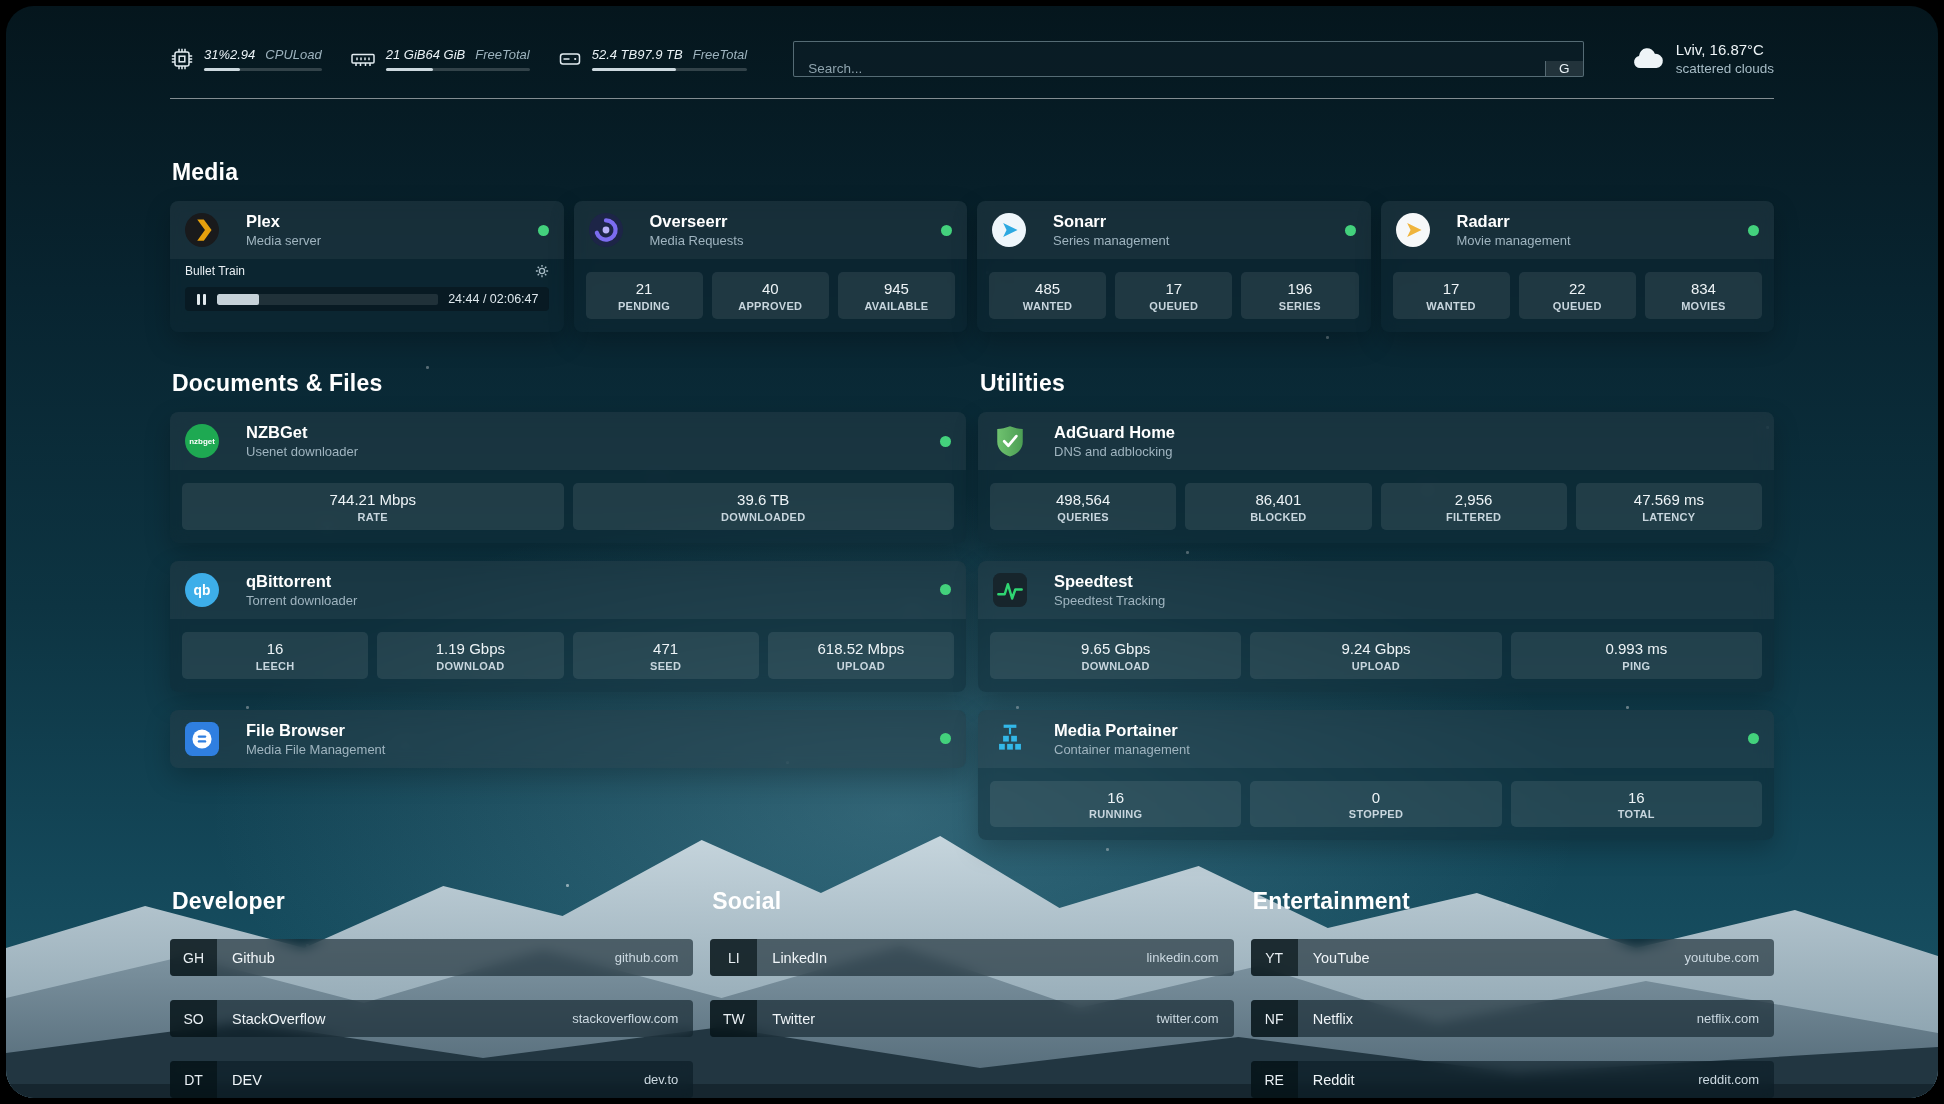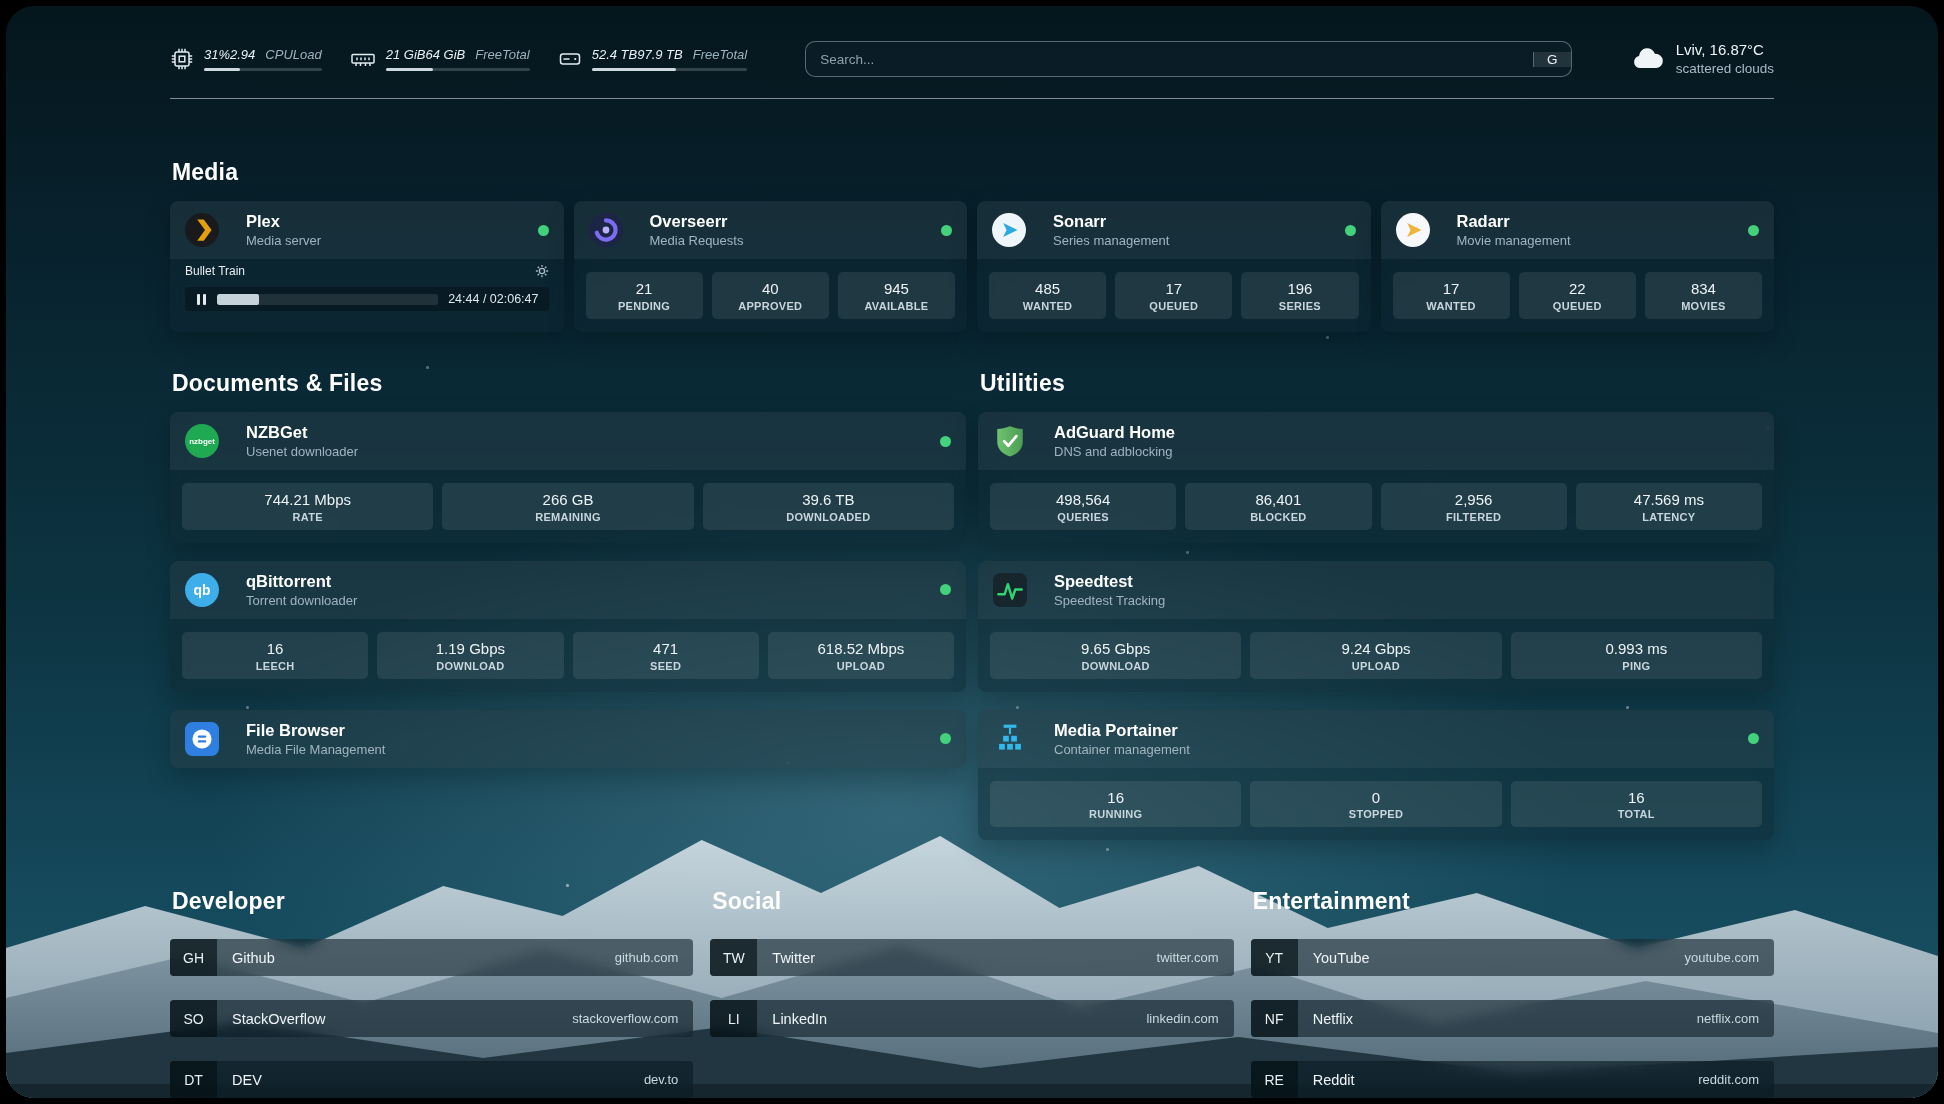--- a/index.html
+++ b/index.html
@@ -24,22 +24,22 @@
   .resources{display:flex;align-items:center;gap:28px;}
   .resource{display:flex;align-items:center;gap:10px;}
   .res-icon{color:#e2ebf0;display:flex;}
   .res-body{display:flex;flex-direction:column;}
   .res-cols{display:flex;gap:10px;}
   .res-col{display:flex;flex-direction:row;line-height:1.3;font-size:13px;font-style:italic;}
   .res-values{color:#eaf2f6;align-items:flex-end;text-align:right;}
   .res-labels{color:#9db3be;}
   .res-bar{margin-top:4px;height:3px;border-radius:2px;background:rgba(255,255,255,.18);}
   .res-bar-fill{display:block;height:100%;background:#ccd8de;border-radius:2px;}
-  .search-box{flex:1;display:flex;align-items:center;height:34px;margin:0 58px;max-width:995px;
-    background:rgba(12,31,40,.66);border:1px solid rgba(150,173,184,.55);border-radius:10px;overflow:hidden;}
+  .search-box{flex:1;display:flex;align-items:flex-end;height:34px;margin:0 46px;max-width:995px;
+    background:rgba(12,31,40,.66);border:1px solid rgba(150,173,184,.55);border-radius:2px;overflow:hidden;}
   .search-input{flex:1;background:transparent;border:0;outline:0;color:#dfe8ed;font-size:13.5px;padding:0 14px;font-family:inherit;}
   .search-input::placeholder{color:#8ea3ad;}
   .search-provider{width:37px;display:flex;align-items:center;justify-content:center;background:rgba(255,255,255,.10);
     border-left:1px solid rgba(150,173,184,.45);color:#eaf2f6;font-size:13.5px;cursor:pointer;}
   .weather{display:flex;align-items:center;gap:12px;margin-left:auto;}
   .weather-icon{color:#eef4f7;display:flex;}
   .weather-text{display:flex;flex-direction:column;line-height:1.35;}
   .weather-loc{color:#eef4f7;font-size:15px;}
   .weather-cond{color:#a7bcc6;font-size:13.5px;}
   .divider{margin:20px 0 0;border:0;height:1px;background:rgba(255,255,255,.5);}
@@ -364,24 +364,20 @@
                 <span class="svc-desc">Usenet downloader</span>
               </span>
               <span class="status-dot"></span>
             </div>
             <div class="stat-row">
               <span class="stat">
                 <span class="stat-value">744.21 Mbps</span>
                 <span class="stat-label">RATE</span>
               </span>
               <span class="stat">
-                <span class="stat-value">266 GB</span>
-                <span class="stat-label">REMAINING</span>
-              </span>
-              <span class="stat">
                 <span class="stat-value">39.6 TB</span>
                 <span class="stat-label">DOWNLOADED</span>
               </span>
             </div>
           </div>
 
           <div class="card">
             <div class="card-header">
               <span class="svc-icon">
                 <svg width="34" height="34" viewBox="0 0 32 32">
@@ -564,29 +560,29 @@
         <a class="bm-row">
           <span class="bm-abbr">DT</span>
           <span class="bm-name">DEV</span>
           <span class="bm-domain">dev.to</span>
         </a>
       </div>
 
       <div>
         <h2 class="section-title">Social</h2>
         <a class="bm-row">
+          <span class="bm-abbr">LI</span>
+          <span class="bm-name">LinkedIn</span>
+          <span class="bm-domain">linkedin.com</span>
+        </a>
+        <a class="bm-row">
           <span class="bm-abbr">TW</span>
           <span class="bm-name">Twitter</span>
           <span class="bm-domain">twitter.com</span>
         </a>
-        <a class="bm-row">
-          <span class="bm-abbr">LI</span>
-          <span class="bm-name">LinkedIn</span>
-          <span class="bm-domain">linkedin.com</span>
-        </a>
       </div>
 
       <div>
         <h2 class="section-title">Entertainment</h2>
         <a class="bm-row">
           <span class="bm-abbr">YT</span>
           <span class="bm-name">YouTube</span>
           <span class="bm-domain">youtube.com</span>
         </a>
         <a class="bm-row">

